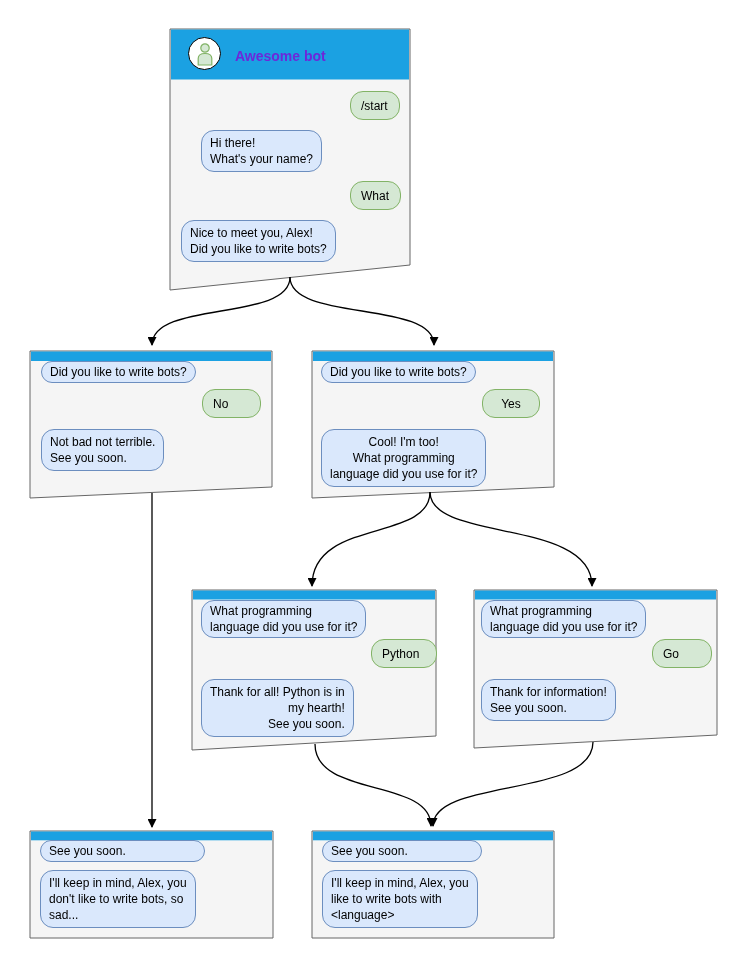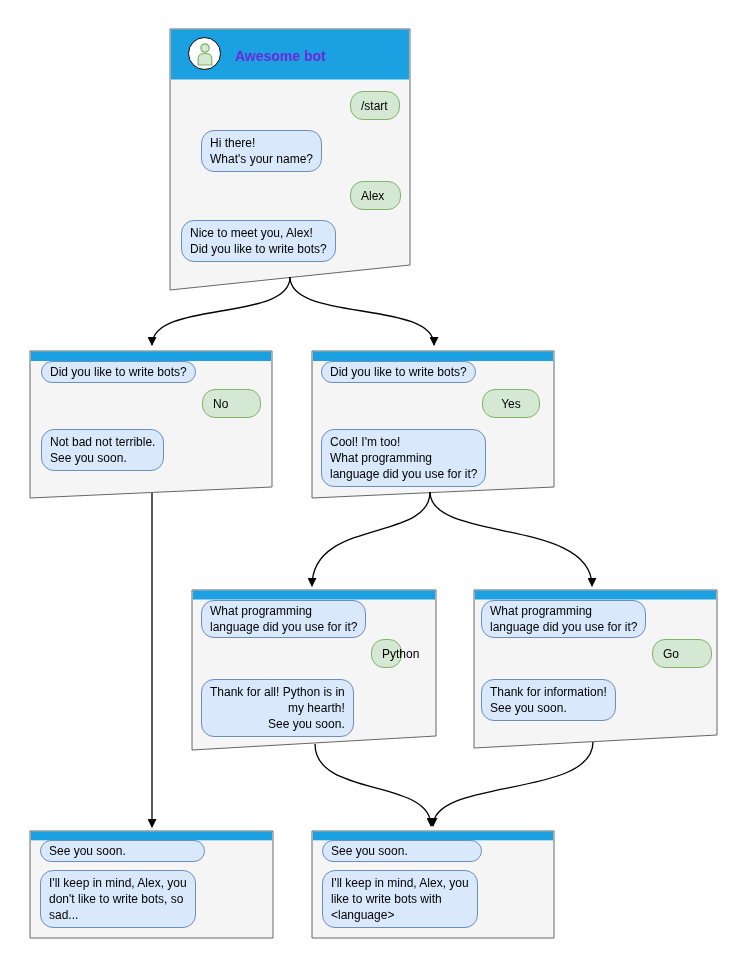--- a/index.html
+++ b/index.html
@@ -61,49 +61,49 @@
         <path d="M3.2,23 L3.2,16.5 Q3.2,11.5 10,11.5 Q16.8,11.5 16.8,16.5 L16.8,23 Z" fill="#d5e8d4" stroke="#82b366" stroke-width="1.2"></path>
       </svg>
     </div>
     <div class="win-title" style="left:65px;top:19px;">Awesome bot</div>
     <div class="bubble user-bubble" style="left:180px;top:62px;width:50px;">
       <span>/start</span>
     </div>
     <div class="bubble bot-bubble reply" style="left:11px;top:101px;margin-left:20px;">Hi there!
 What's your name?</div>
     <div class="bubble user-bubble" style="left:180px;top:152px;width:51px;">
-      <span>Alex</span>
+      <span>What</span>
     </div>
     <div class="bubble bot-bubble reply" style="left:11px;top:191px;">Nice to meet you, Alex!
 Did you like to write bots?</div>
   </div>
 
   <div class="win" style="left:30px;top:351px;width:242px;height:147px;">
     <div class="bubble bot-bubble" style="left:11px;top:10px;">Did you like to write bots?</div>
     <div class="bubble user-bubble" style="left:172px;top:38px;width:59px;align-items:center;">
       <span>No</span>
     </div>
     <div class="bubble bot-bubble reply" style="left:11px;top:78px;">Not bad not terrible.
 See you soon.</div>
   </div>
 
   <div class="win" style="left:312px;top:351px;width:242px;height:147px;">
     <div class="bubble bot-bubble" style="left:9px;top:10px;">Did you like to write bots?</div>
     <div class="bubble user-bubble" style="left:170px;top:38px;width:58px;justify-content:center;">
       <span>Yes</span>
     </div>
-    <div class="bubble bot-bubble reply" style="left:9px;top:78px;">Cool! I'm too!
+    <div class="bubble bot-bubble reply" style="left:9px;top:78px;text-align:center;">Cool! I'm too!
 What programming
 language did you use for it?</div>
   </div>
 
   <div class="win" style="left:192px;top:590px;width:244px;height:160px;">
     <div class="bubble bot-bubble" style="left:9px;top:10px;">What programming
 language did you use for it?</div>
-    <div class="bubble user-bubble" style="left:179px;top:49px;width:31px;">
+    <div class="bubble user-bubble" style="left:179px;top:49px;width:66px;">
       <span>Python</span>
     </div>
     <div class="bubble bot-bubble reply" style="left:9px;top:89px;text-align:right;">Thank for all! Python is in
 my hearth!
 See you soon.</div>
   </div>
 
   <div class="win" style="left:474px;top:590px;width:243px;height:158px;">
     <div class="bubble bot-bubble" style="left:7px;top:10px;">What programming
 language did you use for it?</div>

